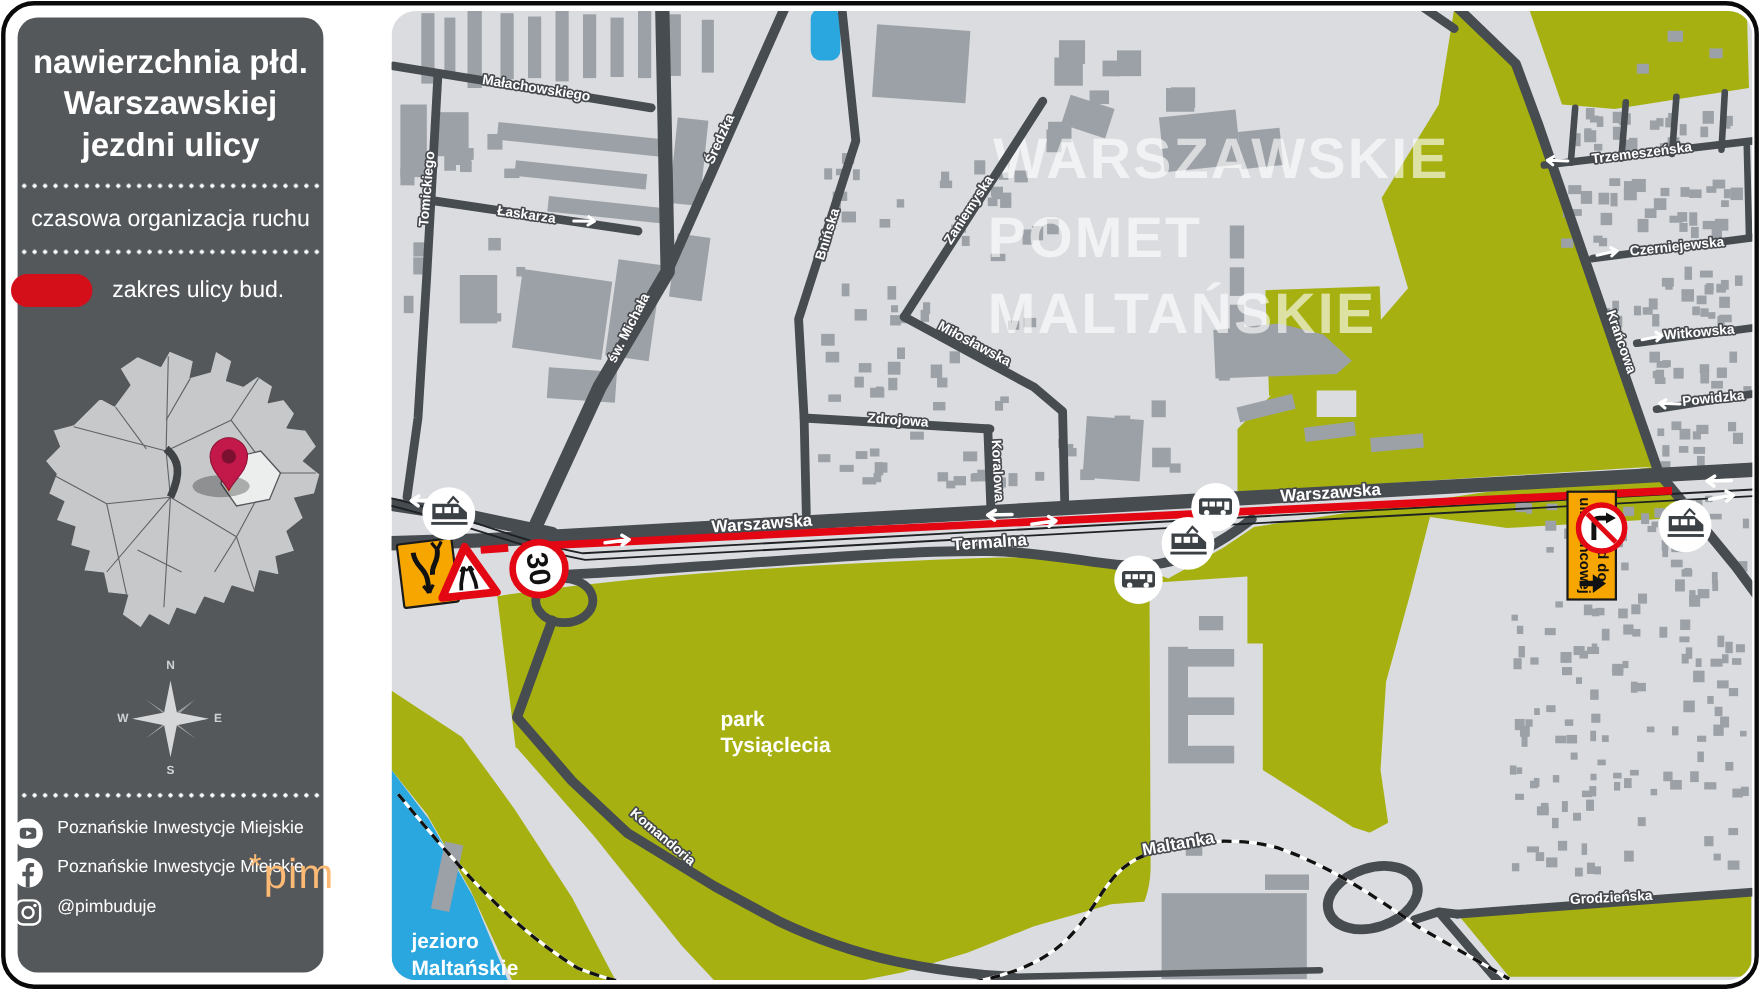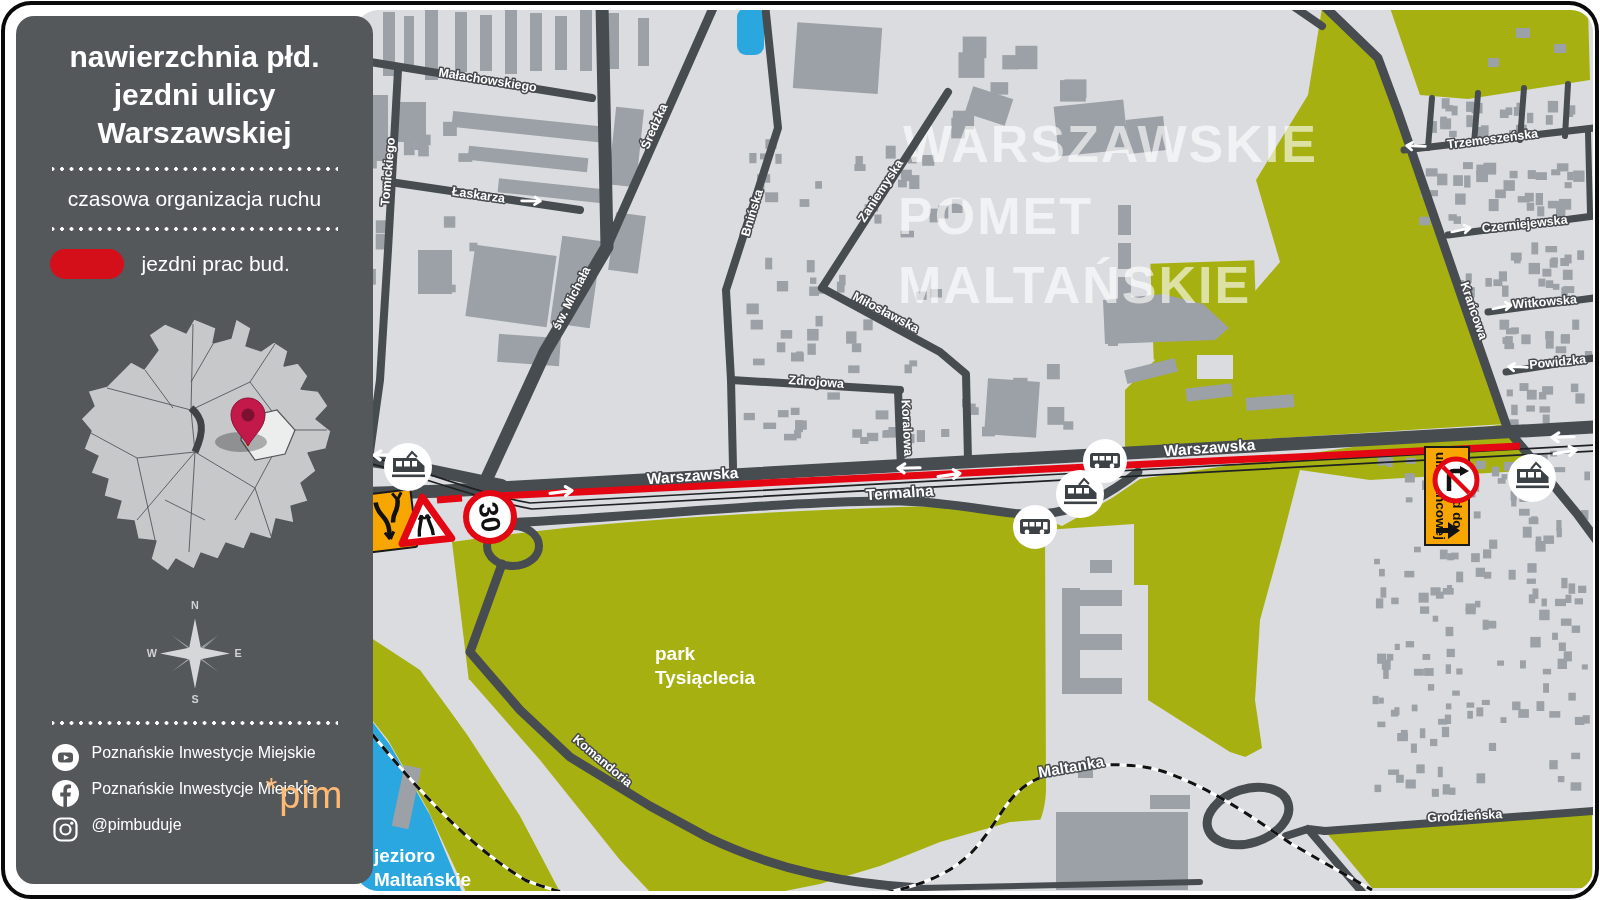--- a/index.html
+++ b/index.html
@@ -4,21 +4,21 @@
 <style>
 :root{
   --sidebar_bg:#54585b; --map_bg:#dbdcdf; --road_gray:#474c51; --building_gray:#9ba1a6;
   --park_green:#a6b111; --water_blue:#2ba7e0; --construction_red:#e30613; --accent_red:#d40f1a;
   --sign_yellow:#f7a600; --white:#ffffff;
 }
 *{box-sizing:border-box;margin:0;padding:0}
 body{width:1600px;height:900px;background:#fff;font-family:"Liberation Sans",sans-serif;overflow:hidden;position:relative}
 .frame{position:absolute;inset:1px;border:4px solid #0a0a0a;border-radius:30px;pointer-events:none;z-index:50}
 
-.sidebar{position:absolute;left:16px;top:16px;width:357px;height:868px;background:var(--sidebar_bg);
+.sidebar{position:absolute;left:16px;top:16px;width:278px;height:868px;background:var(--sidebar_bg);
   border-radius:18px;color:#fff;display:flex;flex-direction:column;align-items:center;z-index:5}
 .sb-title{margin-top:22px;font-size:30px;font-weight:bold;line-height:1.26;text-align:center}
 .dotted{width:286px;height:8px;margin-top:14px;
   background-image:radial-gradient(circle,#fff 1.7px,transparent 2.1px);background-size:9.5px 8px;background-repeat:repeat-x;background-position:center}
 .sb-sub{margin-top:14px;font-size:21px}
 .sb-date{margin-top:4px;font-size:21px}
 .sb-date b{font-size:30px;font-weight:bold;letter-spacing:.5px}
 .legend-row{margin-top:16px;width:290px;display:flex;align-items:center;gap:18px}
 .legend-pill{width:74px;height:30px;border-radius:15px;background:var(--accent_red)}
 .legend-label{font-size:21px}
@@ -668,29 +668,29 @@
           <circle r="24" fill="#fff"></circle>
           <use href="#tram-g"></use>
         </g>
     </g>
   </g>
 </svg>
 
 <div class="sidebar">
   <div class="sb-title">
     <div>nawierzchnia płd.</div>
+    <div>Warszawskiej</div>
     <div>jezdni ulicy</div>
-    <div>Warszawskiej</div>
   </div>
   <div class="dotted"></div>
   <div class="sb-sub">czasowa organizacja ruchu</div>
   <div class="dotted"></div>
   <div class="legend-row">
     <div class="legend-pill"></div>
-    <div class="legend-label">jezdni prac bud.</div>
+    <div class="legend-label">zakres ulicy bud.</div>
   </div>
 
   <svg class="minimap" viewBox="0 0 300 300">
     <g stroke="#54585b" stroke-width="1.3" fill="#c6c8ca" stroke-linejoin="round">
       <path d="M62,96 L86,72 L99,79 L113,60 L104,45 L120,34 L141,43 L149,29 L171,38 L168,53 L186,48 L191,29 L206,38 L201,56 L216,61 L229,52 L243,61 L239,76 L253,73 L263,86 L256,99 L273,101 L283,116 L271,129 L286,141 L281,159 L263,163 L271,181 L256,193 L263,211 L246,216 L249,233 L231,229 L226,249 L206,243 L199,259 L181,253 L173,269 L156,263 L149,279 L131,269 L123,281 L106,269 L111,251 L93,249 L89,231 L71,229 L76,211 L59,206 L63,189 L46,183 L53,166 L39,159 L46,141 L36,129 L49,116 L43,101 Z"></path>
     </g>
     <g stroke="#54585b" stroke-width="1" fill="none" opacity=".9">
       <path d="M148,34 L146,120 M146,120 L150,162 M150,162 L144,262 M62,98 L146,120 M146,120 L205,92 M205,92 L241,140 M241,140 L210,198 M150,162 L210,198 M150,162 L92,230 M92,168 L150,162 M44,142 L92,168 M92,168 L110,250 M210,198 L226,246 M100,80 L128,118 M168,54 L146,92 M241,140 L282,140 M205,92 L230,54 M120,210 L160,230 M190,230 L210,198"></path>
     </g>
     <path d="M198,128 L232,120 L250,140 L240,164 L210,170 L196,150 Z" fill="#eceded" stroke="#54585b" stroke-width="1.2"></path>

